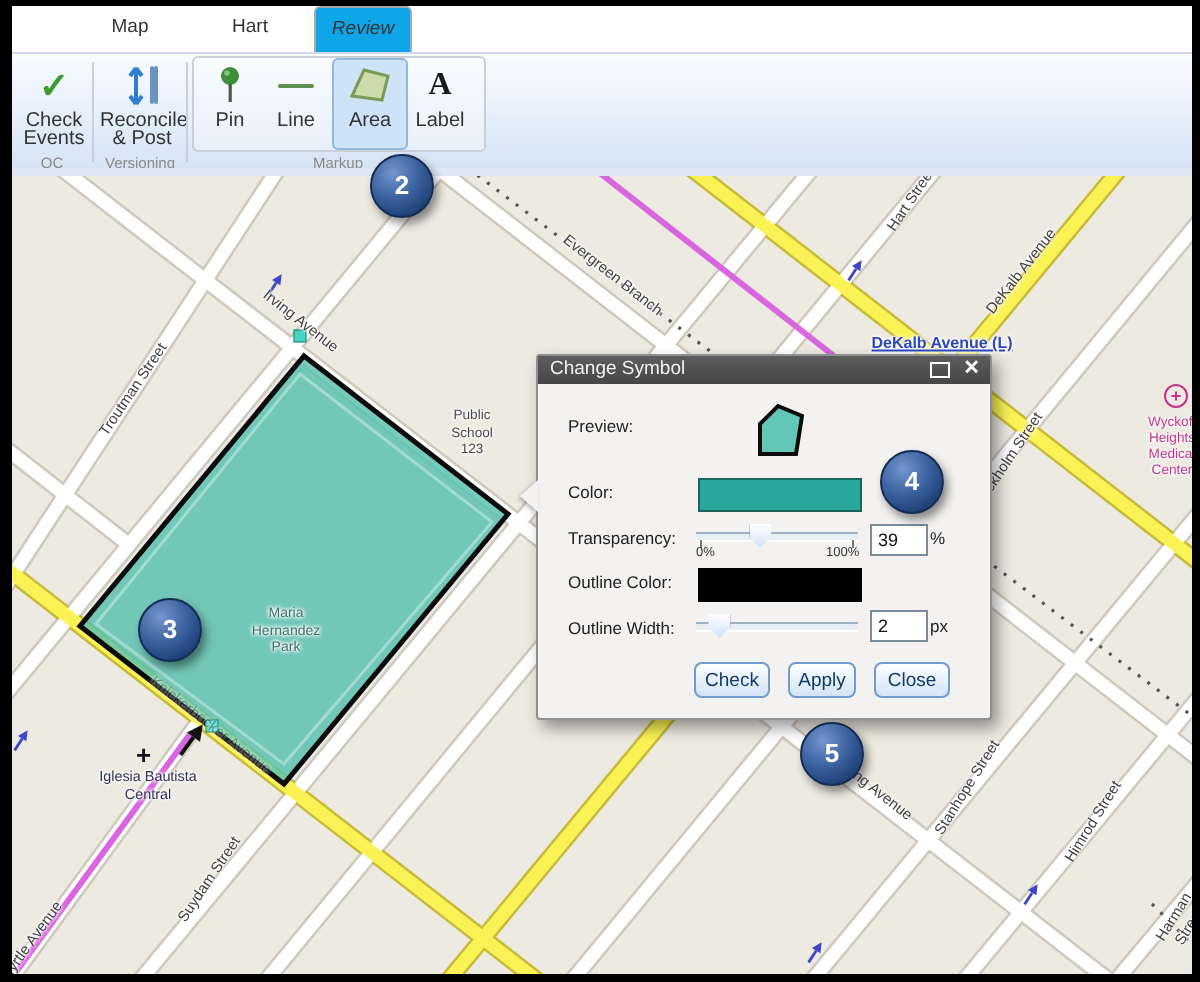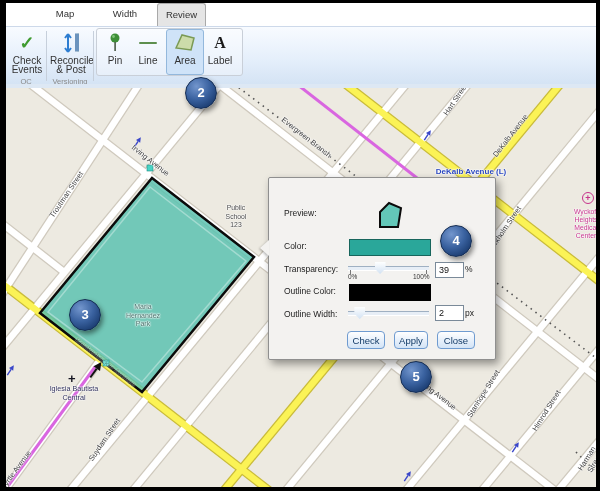--- a/index.html
+++ b/index.html
@@ -5,21 +5,21 @@
   html,body{margin:0;padding:0;background:#888;}
   #frame{position:relative;width:600px;height:491px;background:#000;overflow:hidden;
          font-family:"Liberation Sans",sans-serif;}
   #content{position:absolute;left:6px;top:3px;width:590px;height:484px;background:#fff;overflow:hidden;}
 
   
   #ribbon{position:absolute;left:0;top:0;width:590px;height:85px;background:#fff;}
   .tabrow{position:absolute;left:0;top:0;width:590px;height:23px;background:#fff;margin-left:28px;}
   .tab{position:absolute;top:0;height:22px;line-height:22px;text-align:center;
        font-size:9.5px;color:#333;cursor:default;}
-  .tab.active{background:#e5e5e5;border:1px solid #a9a9a9;border-bottom:none;border-radius:3px 3px 0 0;}
+  .tab.active{background:#0ea5e9;border:1px solid #a9a9a9;border-bottom:none;border-radius:3px 3px 0 0;font-style:italic;}
   #rbody{position:absolute;left:0;top:23px;width:590px;height:58px;
          background:linear-gradient(#f8fbff,#e5effb 55%,#d4e3f4);
          border-top:1px solid #cdd9ea;}
   #ribbon .bottomstrip{position:absolute;left:0;top:81px;width:590px;height:4px;
          background:#dde8f4;border-bottom:1px solid #a8b7cd;}
   .vsep{position:absolute;top:4px;height:50px;width:1px;background:#c6cfdb;}
   .rbtn{position:absolute;top:2px;height:44px;text-align:center;border-radius:3px;border:1px solid transparent;}
   .rbtn.big{height:46px;}
   .rbtn.sel{background:#cfe3f8;border:1px solid #93b8dc;}
   .rbtn .ric{height:26px;display:flex;align-items:center;justify-content:center;}
@@ -38,21 +38,21 @@
   #map{position:absolute;left:0;top:85px;width:590px;height:399px;background:#edeae1;overflow:hidden;}
   #mapsvg{position:absolute;left:0;top:0;z-index:1;}
   .mlabel{position:absolute;z-index:5;font-size:7.5px;color:#414141;white-space:pre-line;text-align:center;
           line-height:8.5px;transform-origin:center;
           text-shadow:0 0 2px #fff,0 0 2px #fff,0 0 2px #fff,0 0 1px #fff;}
   .mlabel.street-dim{opacity:.4;}
   .mlabel.park{color:#41716a;font-size:7px;}
   .mlabel.school{color:#4a4a4a;font-size:6.8px;}
   .mlabel.church{color:#30305a;font-size:7.2px;}
   .mlabel.hospital{color:#c6338c;font-size:6.8px;line-height:8px;}
-  .mlabel.station{color:#2b48c0;font-weight:bold;font-size:8px;white-space:nowrap;}
+  .mlabel.station{color:#2b48c0;font-weight:bold;font-size:8px;white-space:nowrap;text-decoration:underline;}
   .poiicon{position:absolute;z-index:5;}
   .cross-glyph{font-size:13px;font-weight:bold;color:#141420;line-height:10px;}
   .hosp-glyph{width:10px;height:10px;border:1.5px solid #c6338c;border-radius:50%;color:#c6338c;
               font-size:9px;font-weight:bold;line-height:10px;text-align:center;}
 
   
   .badge{position:absolute;width:30px;height:30px;border-radius:50%;z-index:50;
          background:radial-gradient(circle at 35% 28%, #7396cd 0%, #3a62a0 45%, #1d3f74 78%, #16305a 100%);
          border:1px solid #142c52;box-shadow:2px 3px 5px rgba(0,0,0,.45);
          color:#fff;font-size:13px;font-weight:bold;text-align:center;line-height:30px;}
@@ -88,21 +88,21 @@
 </style>
 </head>
 <body>
 
 <div id="frame">
  <div id="content">
 
   <div id="ribbon">
     <div class="tabrow">
       <span class="tab" style="left:14px;width:34px">Map</span>
-      <span class="tab" style="left:76px;width:30px">Width</span>
+      <span class="tab" style="left:76px;width:30px">Hart</span>
       <span class="tab active" style="left:123px;width:47px">Review</span>
     </div>
     <div id="rbody">
 
       <div class="rbtn big" style="left:2px;width:36px">
         <div class="ric">
               <span class="check-glyph">✓</span>
             </div>
         <div class="blabel">Check Events</div>
       </div>
@@ -148,20 +148,21 @@
       </div>
       <div class="rbtn" style="left:198px;width:30px">
         <div class="ric">
               <span class="labelA">A</span>
             </div>
         <div class="blabel">Label</div>
       </div>
 
       <div class="grouplabel" style="left:0;width:40px">QC</div>
       <div class="grouplabel" style="left:42px;width:44px">Versioning</div>
+      <div class="grouplabel" style="left:90px;width:146px">Markup</div>
     </div>
     <div class="bottomstrip"></div>
   </div>
 
   <div id="map">
     <svg id="mapsvg" width="590" height="399" viewBox="6 88 590 399">
 
       <g stroke="#cfc9bd" stroke-width="9" fill="none">
         <path d="M20,76 L580,510"></path>
             <path d="M220,85 L600,380"></path>
@@ -277,20 +278,25 @@
 Center</div>
           <div class="poiicon" style="left: 62px; top: 281px;"><span class="cross-glyph">+</span></div>
           <div class="poiicon" style="left: 576px; top: 104px;">
             <span class="hosp-glyph" style="display: block;">+</span>
           </div>
         </div>
   </div>
 
   <div id="dialog">
     <div class="notch"></div>
+    <div id="dlg-title">
+      <span>Change Symbol</span>
+      <span id="dlg-max"></span>
+      <span id="dlg-close">✕</span>
+    </div>
 
     <div class="dfield" style="left:15px;top:30px">Preview:</div>
     <svg style="position:absolute;left:107px;top:22px" width="30" height="30" viewBox="0 0 30 30">
       <polygon points="4,12 13,3 25,8 22,27 4,27" fill="#63c7b8" stroke="#0b0b0b" stroke-width="2"></polygon>
     </svg>
 
     <div class="dfield" style="left:15px;top:63px">Color:</div>
     <div class="swatch" style="top:61px;background:#2aa79a;border-color:#17655c"></div>
 
     <div class="dfield" style="left:15px;top:86px">Transparency:</div>

